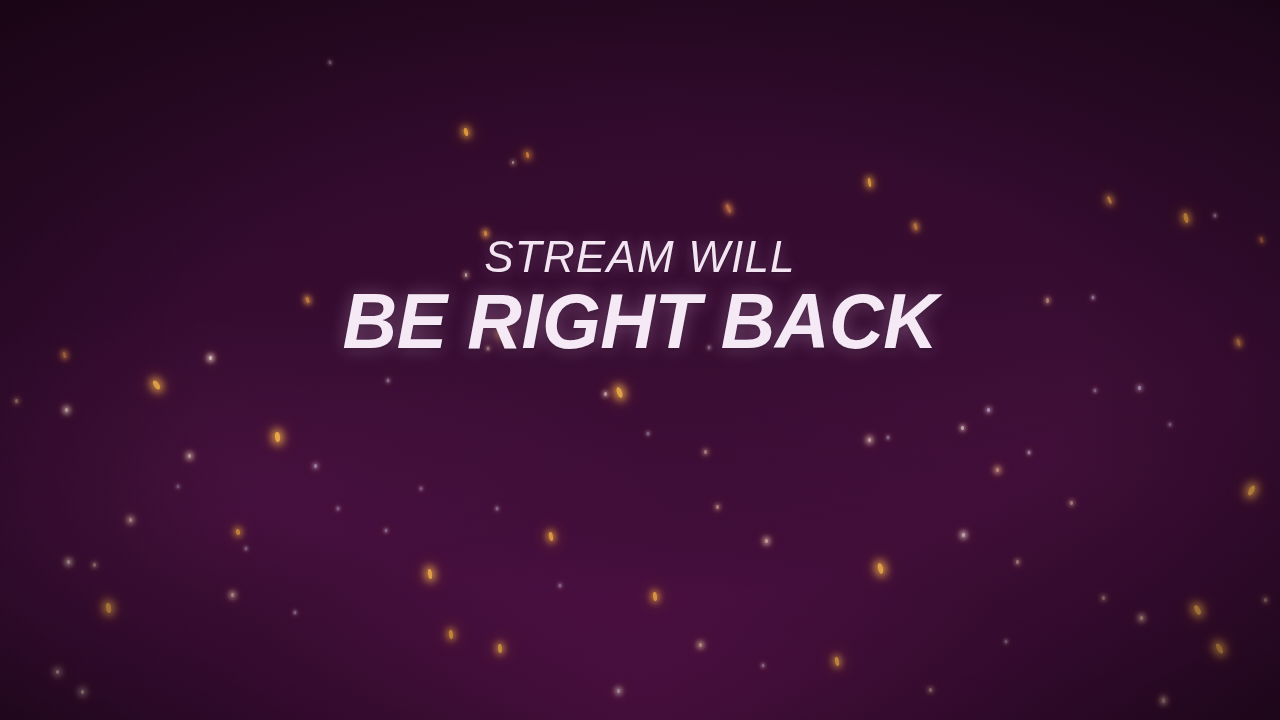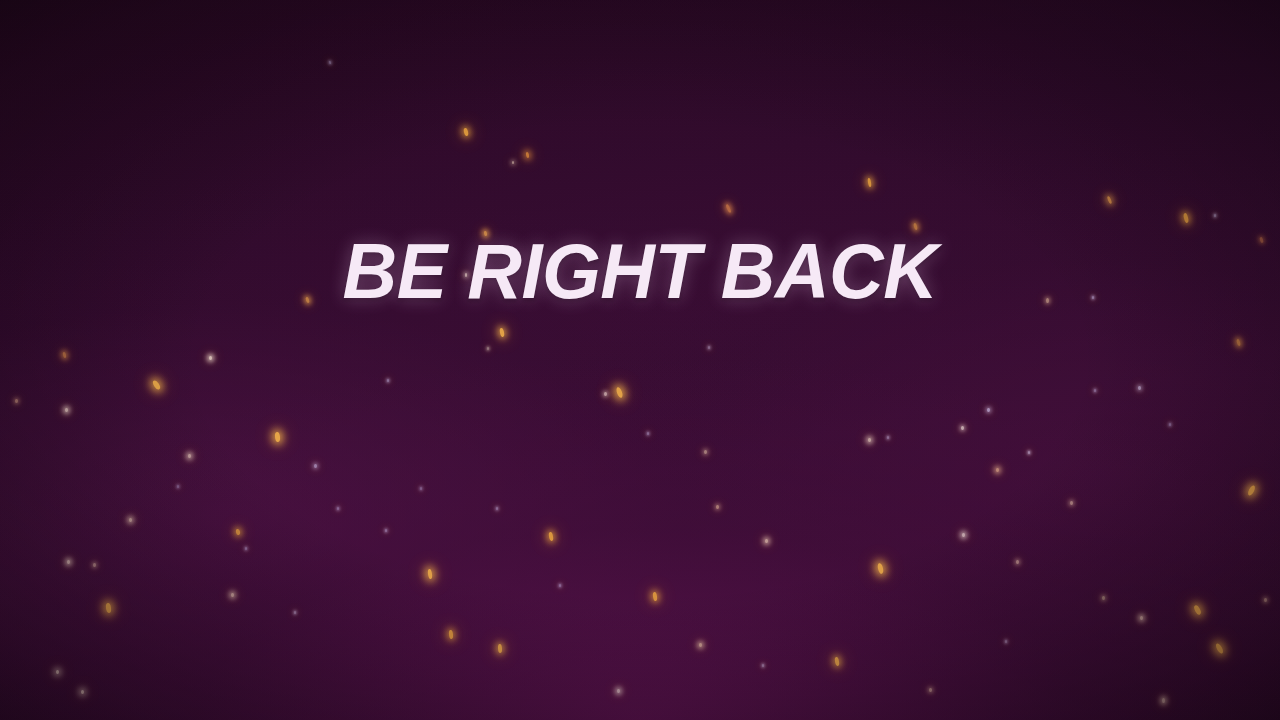--- a/index.html
+++ b/index.html
@@ -180,16 +180,17 @@
       <div class="p" style="left: 1005px; top: 639.5px; width: 2px; height: 3px; background: rgb(224, 205, 239); opacity: 0.5; transform: rotate(0deg); box-shadow: rgb(224, 205, 239) 0px 0px 3px 1px, rgba(224, 116, 44, 0.34) 0px 0px 7.2px 2px;"></div>
       <div class="p" style="left: 245px; top: 546.5px; width: 2px; height: 3px; background: rgb(214, 196, 238); opacity: 0.5; transform: rotate(0deg); box-shadow: rgb(214, 196, 238) 0px 0px 3px 1px, rgba(224, 116, 44, 0.34) 0px 0px 7.2px 2px;"></div>
       <div class="p" style="left: 653px; top: 591.5px; width: 4px; height: 9px; background: rgb(240, 169, 63); opacity: 0.85; transform: rotate(-8deg); box-shadow: rgb(240, 169, 63) 0px 0px 7px 2px, rgba(224, 116, 44, 0.34) 0px 0px 16.8px 4px;"></div>
       <div class="p" style="left: 487px; top: 346.5px; width: 2px; height: 3px; background: rgb(237, 220, 196); opacity: 0.5; transform: rotate(0deg); box-shadow: rgb(237, 220, 196) 0px 0px 3px 1px, rgba(224, 116, 44, 0.34) 0px 0px 7.2px 2px;"></div>
       <div class="p" style="left: 708px; top: 345.5px; width: 2px; height: 3px; background: rgb(230, 212, 242); opacity: 0.45; transform: rotate(0deg); box-shadow: rgb(230, 212, 242) 0px 0px 3px 1px, rgba(224, 116, 44, 0.34) 0px 0px 7.2px 2px;"></div>
     </div>
 
   <div class="bg-vignette"></div>
 
   <div id="titleblock">
+    <div id="line1">STREAM WILL</div>
     <div id="line2">BE RIGHT BACK</div>
   </div>
 
 </div>
 
 </body></html>

